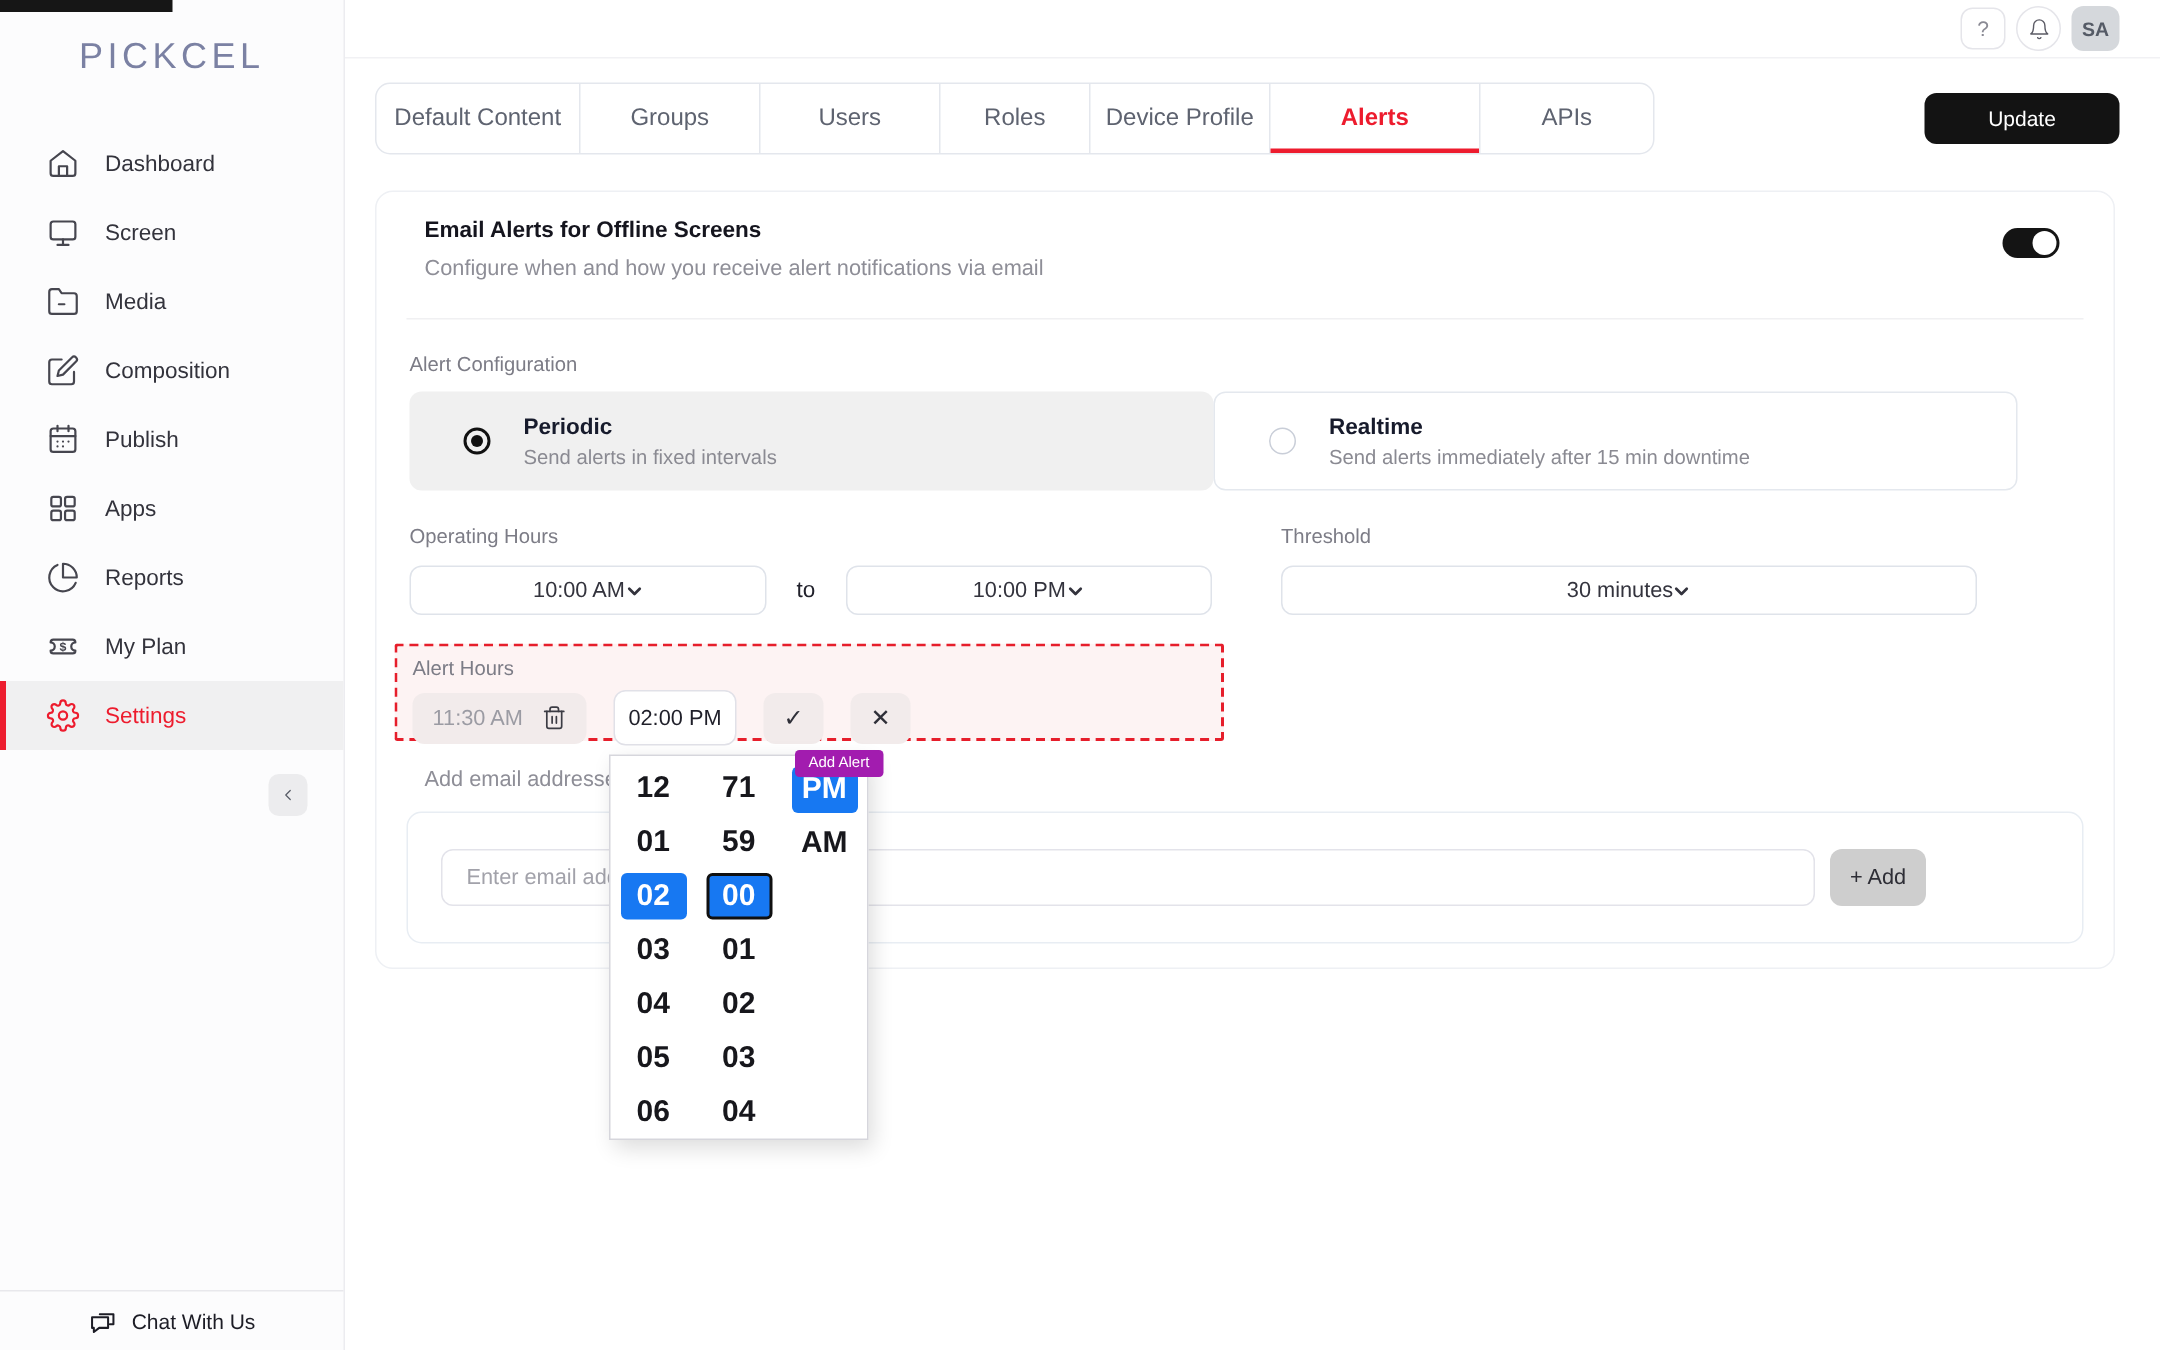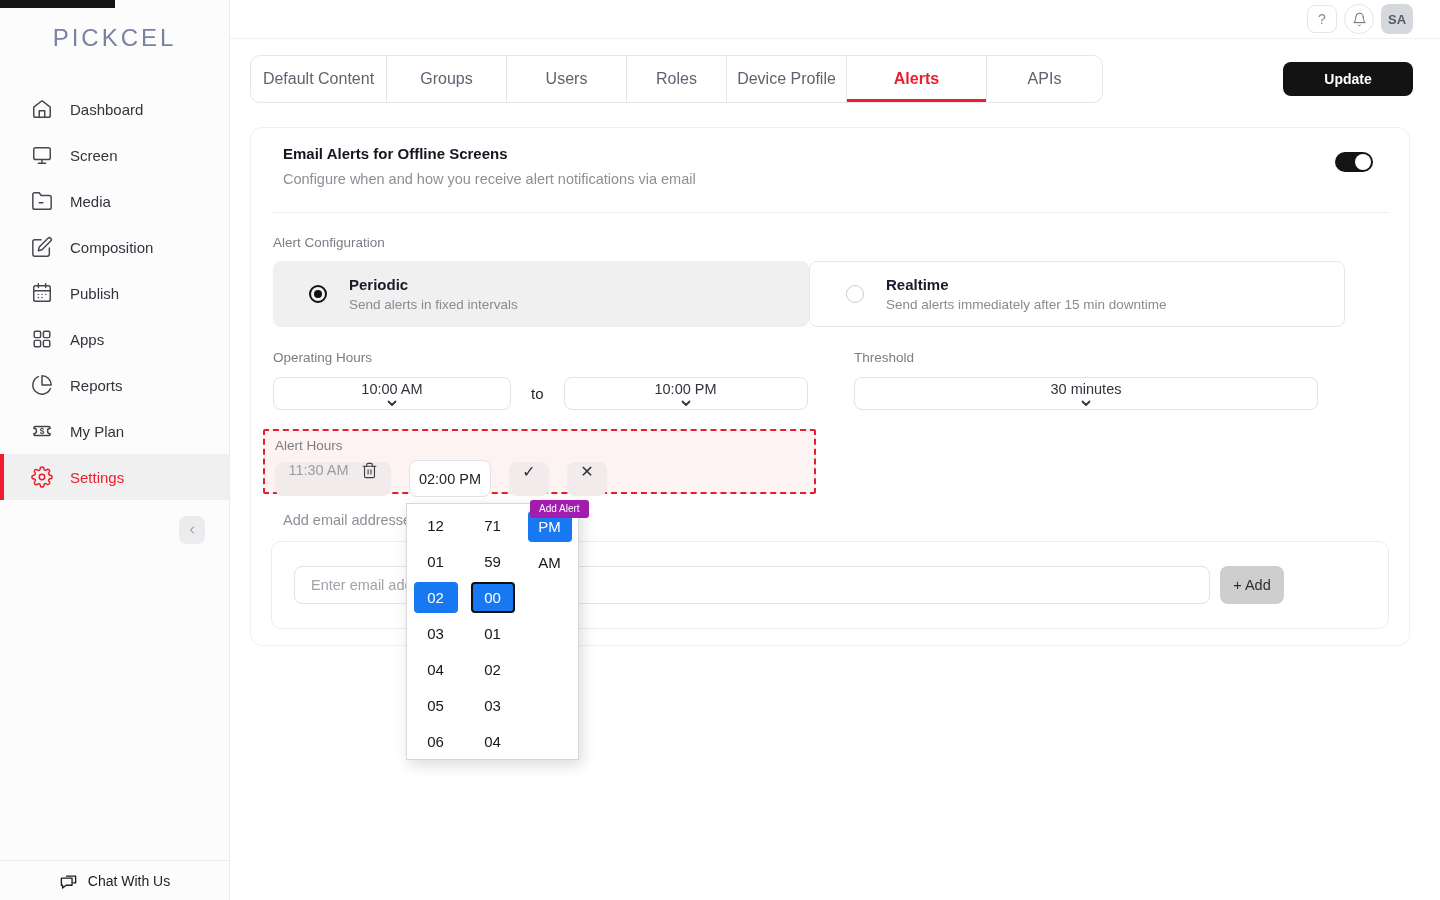--- a/index.html
+++ b/index.html
@@ -34,21 +34,21 @@
   .bell-btn svg { stroke:#5c5c66; fill:none; stroke-width:1.5; stroke-linecap:round; stroke-linejoin:round; }
   .avatar { width:32px; height:30px; border-radius:8px; background:#d5d8dc; color:#555b66; font-size:13px; font-weight:600; display:flex; align-items:center; justify-content:center; cursor:pointer; }
 
   .tabs-row { display:flex; justify-content:space-between; align-items:center; margin:16px 27px 0 20px; }
   .tabs { display:flex; border:1px solid #e4e7ed; border-radius:10px; background:#fff; height:48px; overflow:hidden; }
   .tab { display:flex; align-items:center; justify-content:center; font-size:16px; color:#5e6370; border-left:1px solid #e4e7ed; position:relative; cursor:pointer; }
   .tab:first-child { border-left:none; }
   .tab:nth-child(1){width:135px}.tab:nth-child(2){width:120px}.tab:nth-child(3){width:120px}.tab:nth-child(4){width:100px}.tab:nth-child(5){width:120px}.tab:nth-child(6){width:140px}.tab:nth-child(7){width:116px}
   .tab.active { color:#ed1c2e; font-weight:600; }
   .tab.active::after { content:""; position:absolute; left:0; right:0; bottom:0; height:3px; background:#ed1c2e; }
-  .update-btn { width:130px; height:34px; background:#131313; color:#fff; border:none; border-radius:8px; font-size:14px; font-family:inherit; display:flex; align-items:center; justify-content:center; cursor:pointer;font-weight:bold; }
+  .update-btn { width:130px; height:34px; background:#131313; color:#fff; border:none; border-radius:8px; font-size:14px; font-family:inherit; display:flex; align-items:center; justify-content:center; cursor:pointer; }
 
   .card { margin:24px 30px 0 20px; border:1px solid #eef0f4; border-radius:12px; padding-bottom:16px; position:relative; background:#fff; }
   .card-header { display:flex; justify-content:space-between; align-items:flex-start; padding:16px 36px 0 32px; }
   .card-title { font-size:15px; font-weight:700; color:#15151e; line-height:20px; }
   .card-sub { font-size:14.5px; color:#8e8e97; margin-top:6px; line-height:18px; }
   .toggle { width:38px; height:20px; border-radius:10px; background:#141414; position:relative; margin-top:8px; cursor:pointer; flex-shrink:0; }
   .toggle-knob { position:absolute; right:2px; top:2px; width:16px; height:16px; border-radius:50%; background:#fff; }
   .divider { height:1px; background:#f0f0f2; margin:24px 20px 0; }
 
   .section-label { font-size:13.5px; color:#7c7c86; line-height:17px; }
@@ -60,38 +60,38 @@
   .radio { width:18px; height:18px; border-radius:50%; flex-shrink:0; position:relative; }
   .radio.on { border:2px solid #111; }
   .radio.on::after { content:""; position:absolute; left:3px; top:3px; width:8px; height:8px; border-radius:50%; background:#111; }
   .radio.off { border:1.5px solid #c9ced8; }
   .opt-title { font-size:15px; font-weight:700; color:#171b2c; }
   .opt-sub { font-size:13.5px; color:#8a8a92; margin-top:4px; }
 
   .hours-row { display:flex; gap:46px; margin:22px 20px 0 22px; }
   .hcol { width:536px; }
   .selects { display:flex; align-items:center; gap:20px; margin-top:11px; }
-  .select { height:33px; border:1px solid #dfe3ea; border-radius:8px; background:#fff; display:flex; align-items:center; justify-content:flex-end; padding:0 14px; font-size:14.5px; color:#33333d; cursor:pointer;flex-direction:column; }
+  .select { height:33px; border:1px solid #dfe3ea; border-radius:8px; background:#fff; display:flex; align-items:center; justify-content:center; padding:0 14px; font-size:14.5px; color:#33333d; cursor:pointer; }
   .select svg { stroke:#33333d; fill:none; stroke-width:1.8; stroke-linecap:round; stroke-linejoin:round; }
   .select.sm1 { width:238px; } .select.sm2 { width:244px; } .select.lg { width:464px; }
   .to-label { font-size:15px; color:#22222c; }
 
   .alert-zone { margin:19px 0 0 12px; width:553px; height:65px; border:2px dashed #e61e2b; border-radius:2px; background:#fdf3f3; padding:6px 10px 0; position:relative; }
   .zone-chips { display:flex; align-items:center; gap:18px; margin-top:6px; }
-  .chip { height:34px; background:#f2ebeb; border-radius:8px; display:flex; justify-content:center; cursor:pointer; }
+  .chip { height:34px; background:#f2ebeb; border-radius:8px; display:flex; align-items:center; justify-content:center; cursor:pointer; }
   .chip.time-chip { width:116px; gap:12px; font-size:14.5px; color:#9b9ba3; }
   .chip.time-chip svg { stroke:#3c3c44; fill:none; stroke-width:1.6; stroke-linecap:round; stroke-linejoin:round; }
   .time-input { width:82px; height:37px; background:#fff; border:1px solid #e1e1e8; border-radius:8px; display:flex; align-items:center; justify-content:center; font-size:14.5px; color:#1f1f29; cursor:pointer; }
   .chip.icon-chip { width:40px; font-size:16px; color:#2f2f38; }
 
   .tooltip { position:absolute; left:300px; top:500px; background:#a21caf; color:#fff; font-size:10px; padding:3px 9px 4px; border-radius:3px; z-index:30; white-space:nowrap; }
 
   .picker { position:absolute; left:176px; top:503px; width:173px; height:257px; background:#fff; border:1px solid #d6d6dc; box-shadow:3px 5px 14px rgba(0,0,0,.14); z-index:20; display:flex; padding-top:4px; }
   .pcol { flex:1; display:flex; flex-direction:column; align-items:center; }
-  .pcell { width:44px; height:31px; margin:2.5px 0; display:flex; align-items:center; justify-content:center; font-size:15px; font-weight:400; color:#17171c; border-radius:4px; cursor:pointer; }
+  .pcell { width:44px; height:31px; margin:2.5px 0; display:flex; align-items:center; justify-content:center; font-size:20px; font-weight:700; color:#17171c; border-radius:4px; cursor:pointer; }
   .pcell.sel { background:#1778f2; color:#fff; }
   .pcell.focus { border:2px solid #101010; }
 
   .recipients { margin:18px 20px 0 32px; }
   .rec-title { font-size:15px; font-weight:700; color:#15151e; }
   .rec-sub { font-size:14.5px; color:#8e8e97; margin-top:7px; }
   .email-box { margin:13px 20px 0; border:1px solid #e8edf3; border-radius:10px; height:88px; display:flex; align-items:center; padding:0 22px; gap:10px; }
   .email-input { width:916px; height:38px; border:1px solid #e3e3ea; border-radius:8px; padding:0 16px; font-size:14.5px; color:#333; font-family:inherit; outline:none; }
   .email-input::placeholder { color:#a2a2aa; }
   .add-btn { width:64px; height:38px; background:#cecece; border:none; border-radius:8px; font-size:14.5px; color:#2e2e36; font-family:inherit; display:flex; align-items:center; justify-content:center; cursor:pointer; }

